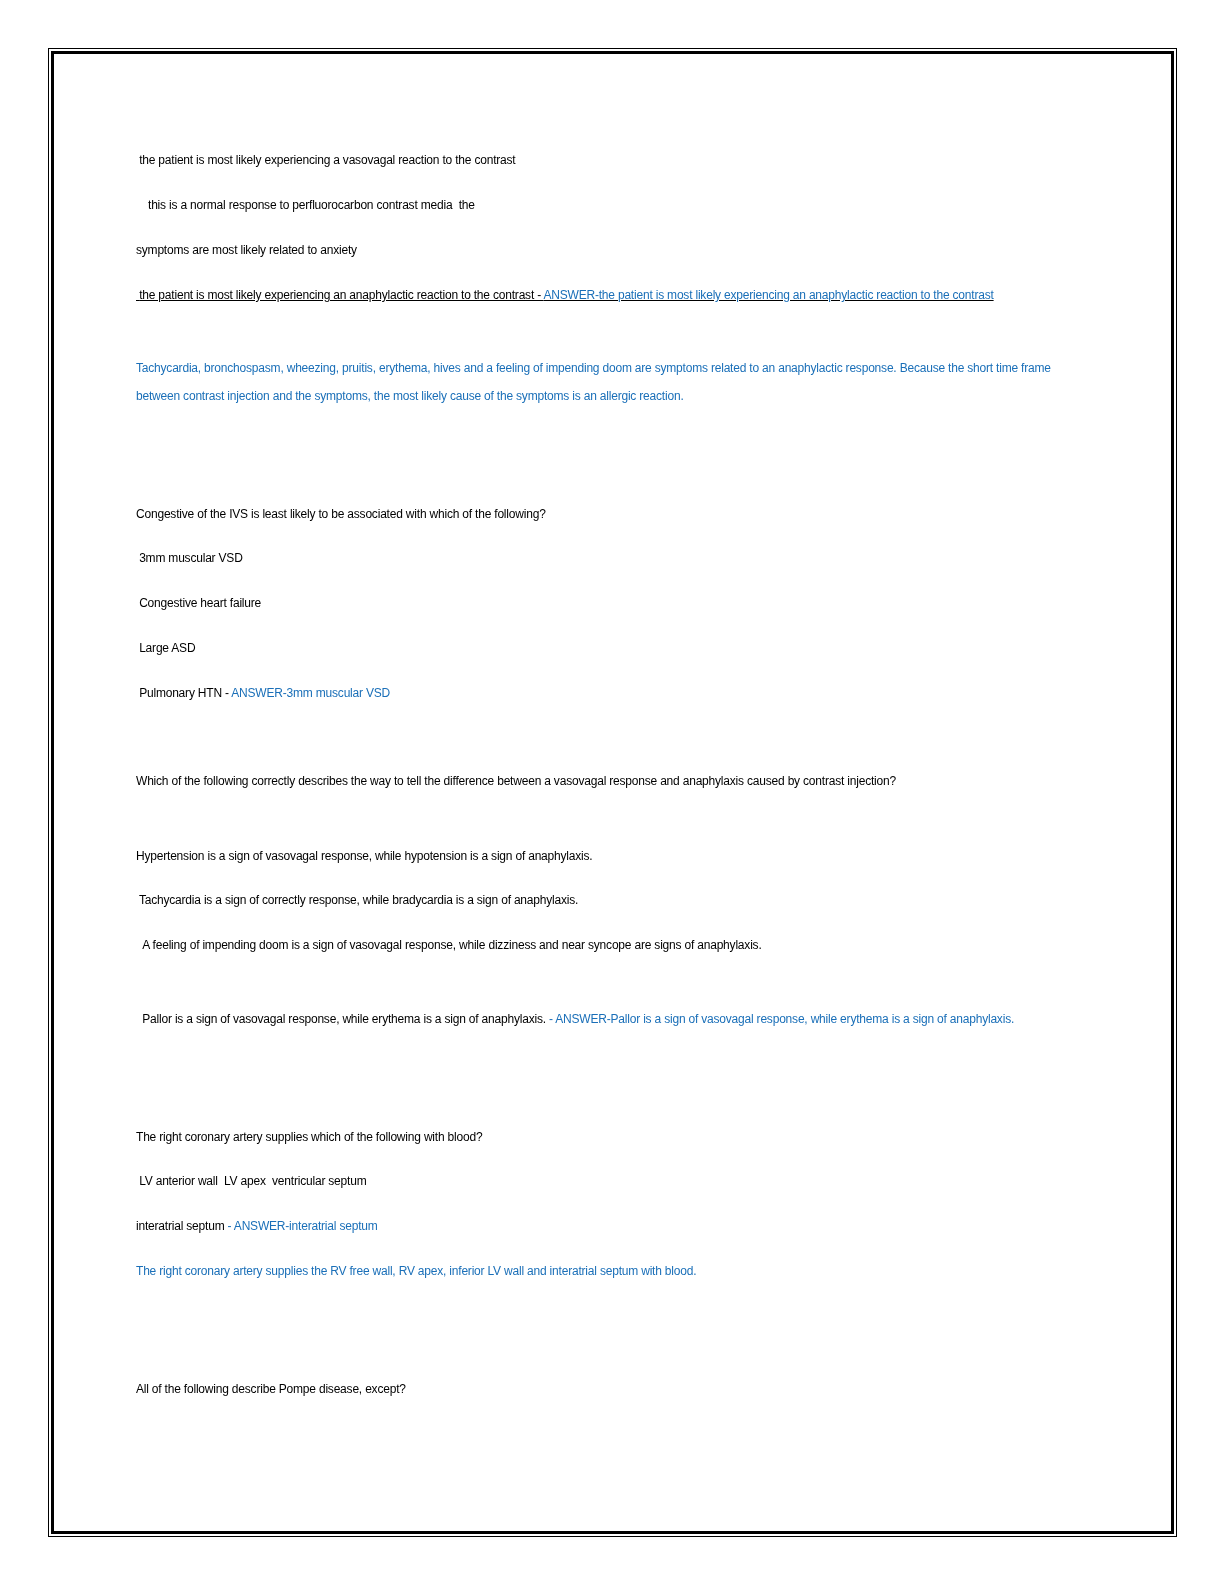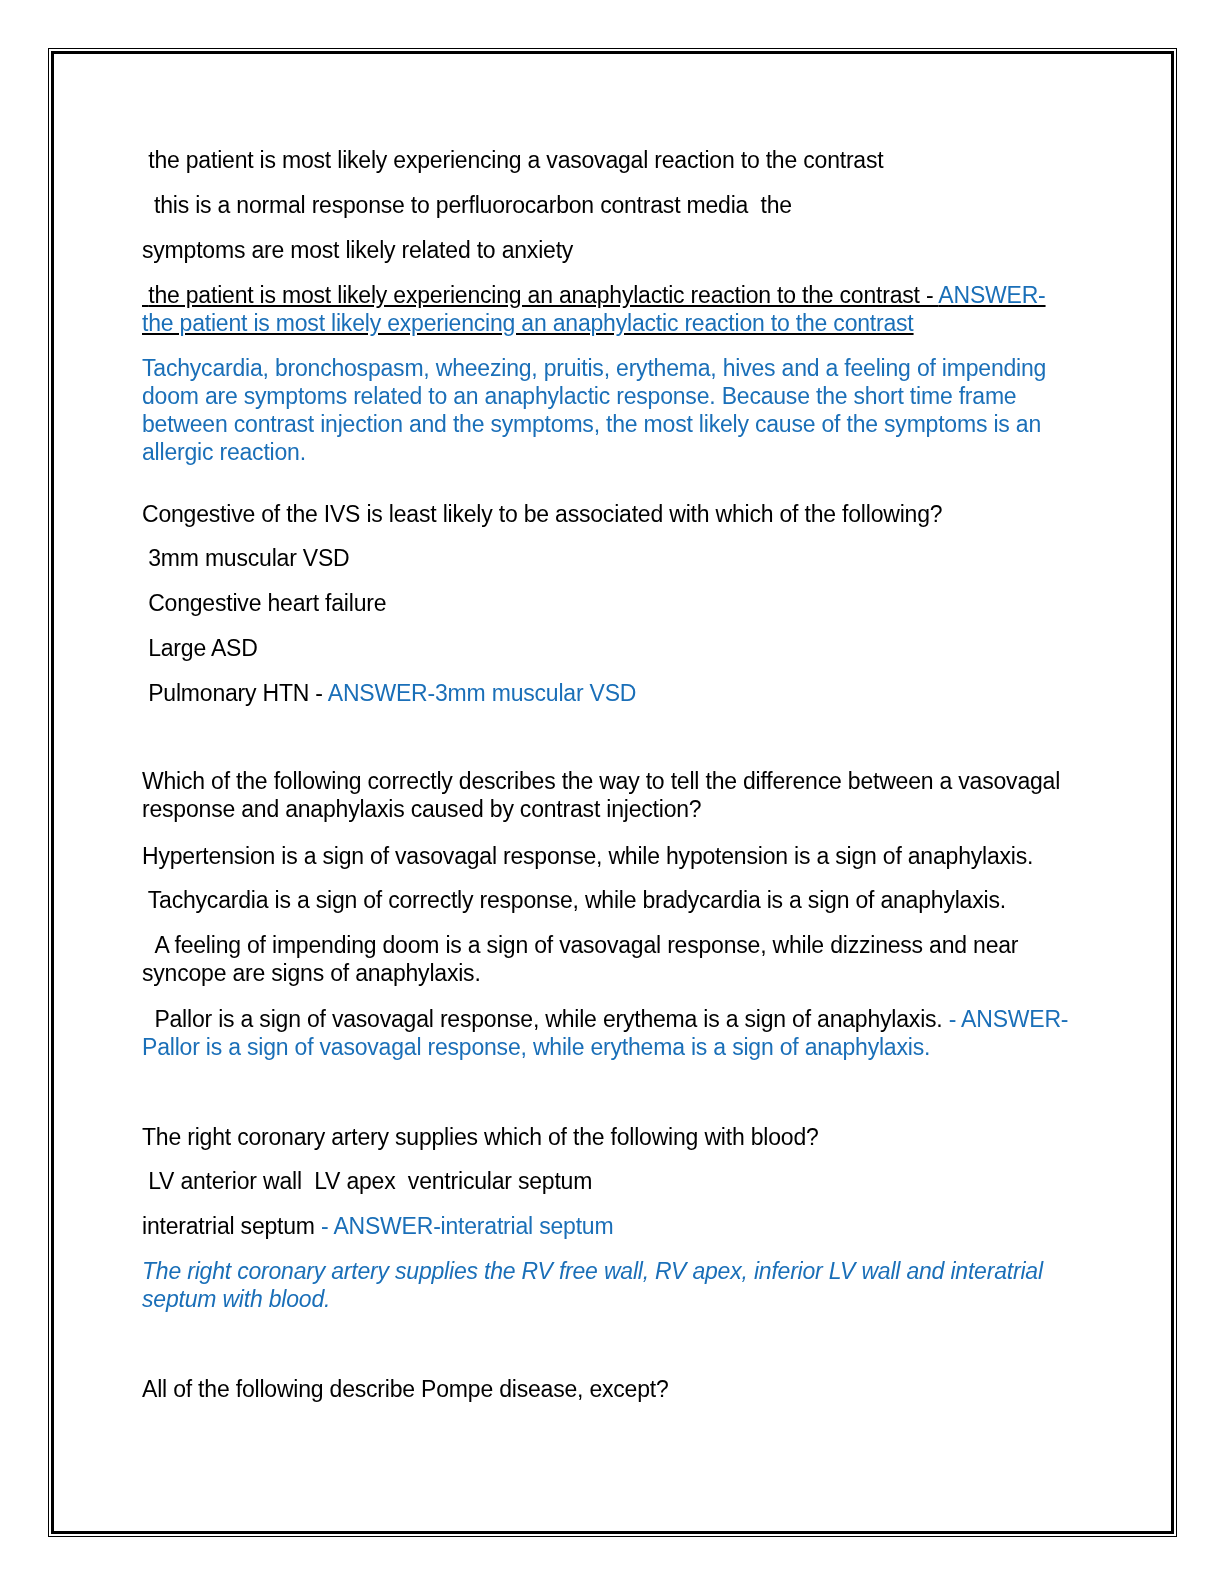--- a/index.html
+++ b/index.html
@@ -2,21 +2,21 @@
 <html><head>
 <meta charset="utf-8">
 <style>
   html, body { margin: 0; padding: 0; background: #ffffff; }
   body { width: 1224px; height: 1584px; position: relative; overflow: hidden;
          font-family: "Liberation Sans", "DejaVu Sans", sans-serif; color: #000; }
   .border-outer { position: absolute; left: 48px; top: 48px; width: 1129px; height: 1489px;
                   border: 1px solid #000; box-sizing: border-box; }
   .border-inner { position: absolute; left: 51px; top: 51px; width: 1123px; height: 1483px;
                   border: 3px solid #000; box-sizing: border-box; }
-  .line { position: absolute; left: 142px; font-size: 23px; line-height: 28px; white-space: nowrap; letter-spacing: -0.2px; }
+  .line { position: absolute; left: 136px; font-size: 12px; line-height: 28px; white-space: nowrap; letter-spacing: -0.2px; }
   .wrap { white-space: normal; width: 930px; }
   .ans { color: #1a6fb8; }
 </style>
 </head>
 <body>
 
 <div class="border-outer"></div>
 <div class="border-inner"></div>
 
 <div class="line" style="top:146px; white-space:pre;"> the patient is most likely experiencing a vasovagal reaction to the contrast</div>
@@ -33,15 +33,15 @@
 
 <div class="line wrap" style="top:767px;">Which of the following correctly describes the way to tell the difference between a vasovagal response and anaphylaxis caused by contrast injection?</div>
 <div class="line" style="top:842px; white-space:pre;">Hypertension is a sign of vasovagal response, while hypotension is a sign of anaphylaxis.</div>
 <div class="line" style="top:886px; white-space:pre;"> Tachycardia is a sign of correctly response, while bradycardia is a sign of anaphylaxis.</div>
 <div class="line wrap" style="top:931px; white-space:pre-wrap;">  A feeling of impending doom is a sign of vasovagal response, while dizziness and near syncope are signs of anaphylaxis.</div>
 <div class="line wrap" style="top:1005px; white-space:pre-wrap;"><span>  Pallor is a sign of vasovagal response, while erythema is a sign of anaphylaxis. </span><span class="ans">- ANSWER-Pallor is a sign of vasovagal response, while erythema is a sign of anaphylaxis.</span></div>
 
 <div class="line" style="top:1123px;">The right coronary artery supplies which of the following with blood?</div>
 <div class="line" style="top:1167px; white-space:pre;"> LV anterior wall  LV apex  ventricular septum</div>
 <div class="line" style="top:1212px; white-space:pre;"><span>interatrial septum </span><span class="ans">- ANSWER-interatrial septum</span></div>
-<div class="line wrap ans" style="top:1257px;font-style:italic;">The right coronary artery supplies the RV free wall, RV apex, inferior LV wall and interatrial septum with blood.</div>
+<div class="line wrap ans" style="top:1257px;">The right coronary artery supplies the RV free wall, RV apex, inferior LV wall and interatrial septum with blood.</div>
 
 <div class="line" style="top:1375px;text-align:right;">All of the following describe Pompe disease, except?</div>
 
 </body></html>

